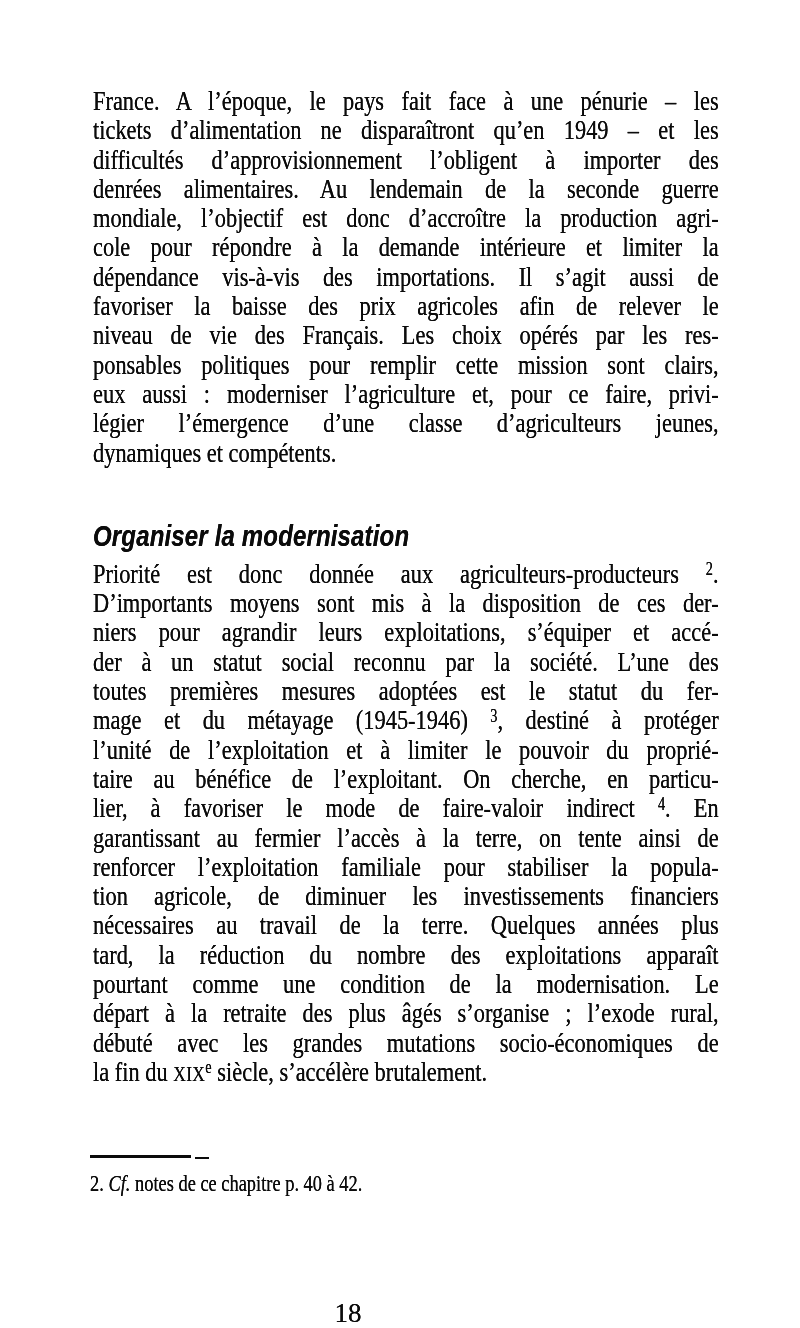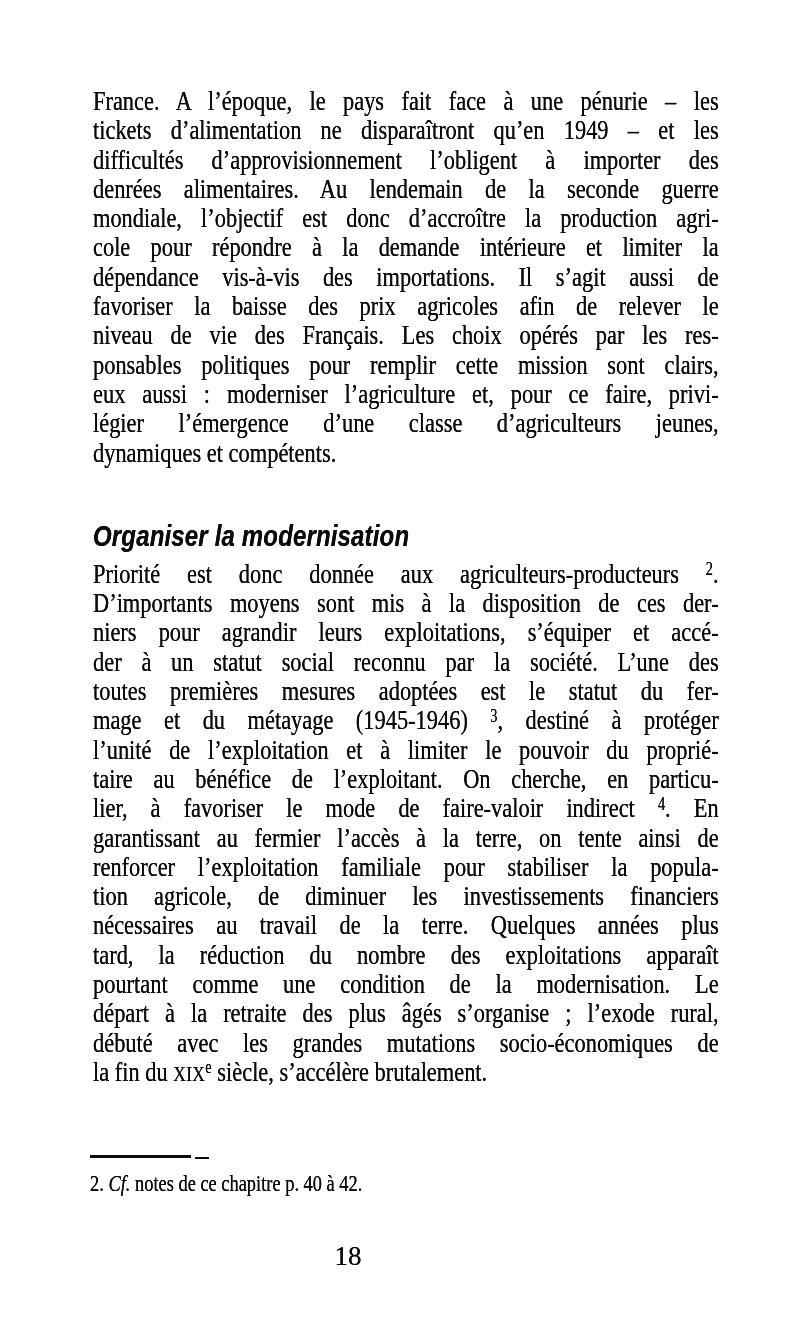--- a/index.html
+++ b/index.html
@@ -70,21 +70,21 @@
     left: 90px; top: 1170px;
     width: 760px;
     font-size: 23px;
     line-height: 27px;
     transform: scaleX(0.8);
     transform-origin: left top;
     text-shadow: 0 0 0.4px currentColor;
   }
   .pageno {
     position: absolute;
-    left: 0; top: 1241px;
+    left: 0; top: 1298px;
     width: 696px;
     text-align: center;
     font-size: 27px;
     text-shadow: 0 0 0.4px currentColor;
   }
 </style>
 </head>
 <body>
 
 <div class="page">

